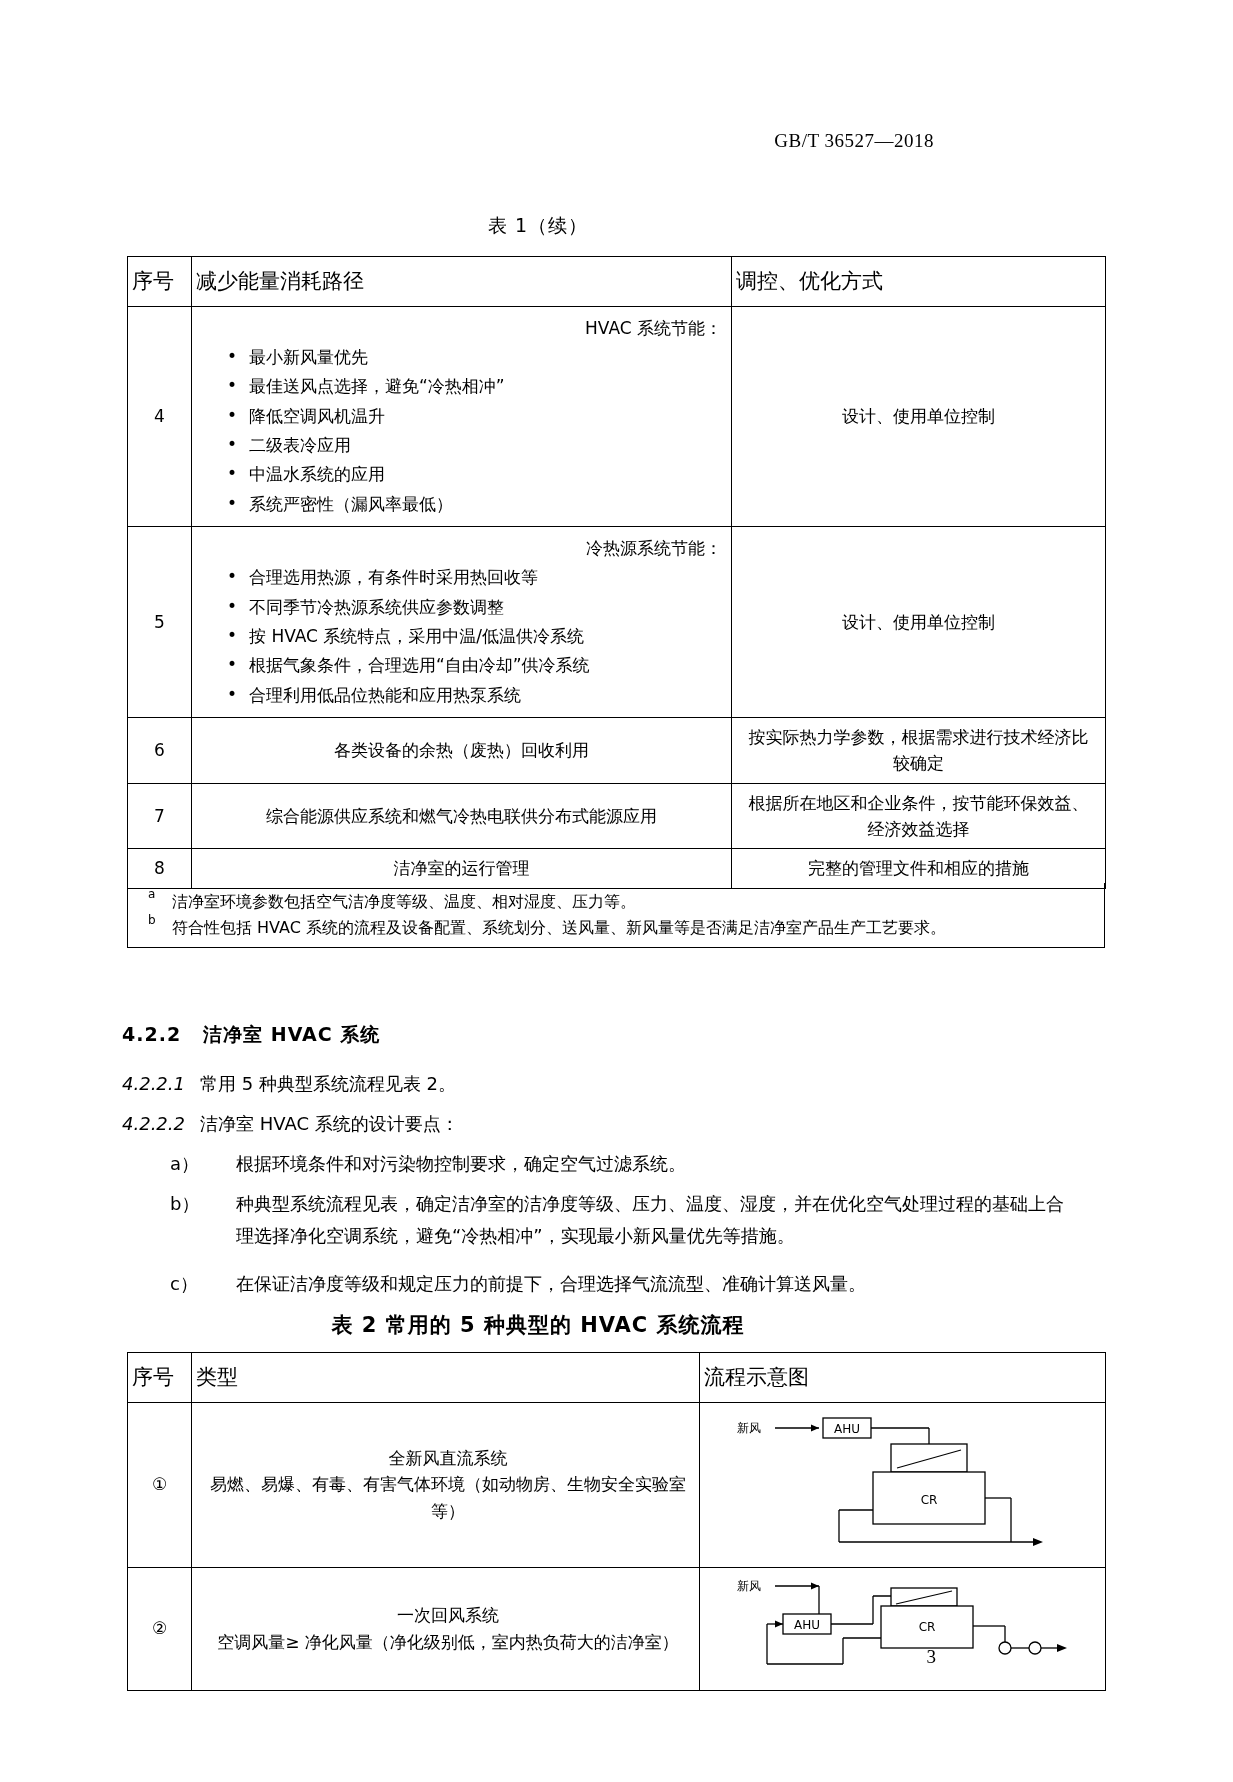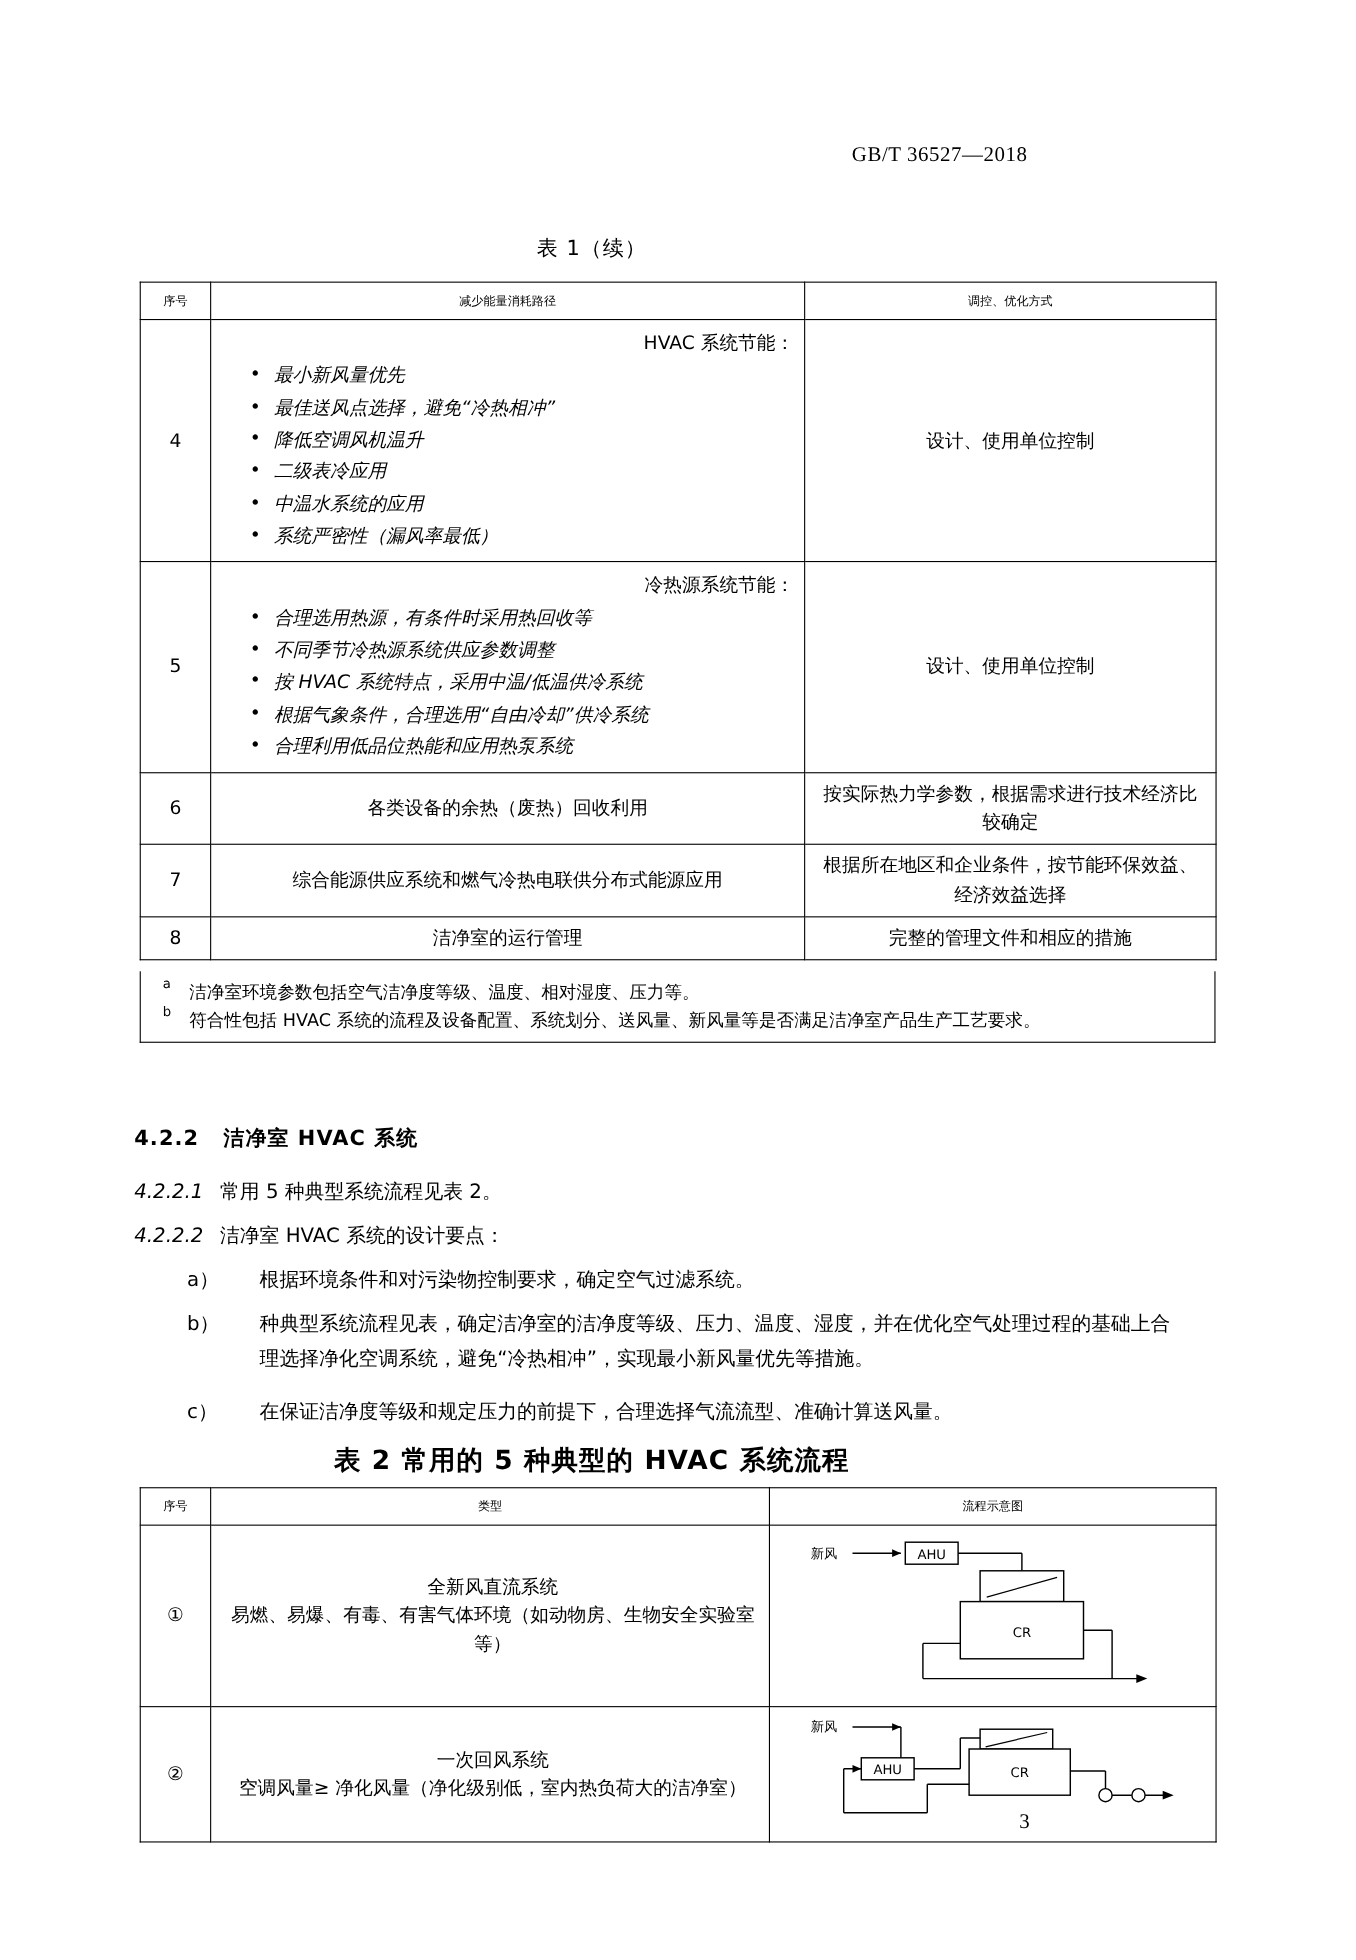--- a/index.html
+++ b/index.html
@@ -55,40 +55,39 @@
   }
   table.doc td.center {
     text-align: center;
     vertical-align: middle;
   }
   table.doc td.midleft {
     vertical-align: middle;
     text-align: center;
   }
   table.doc tr.head td {
-    text-align: center;
+    text-align: left;
     vertical-align: middle;
     padding: 8px 4px;
-    font-size: 11px;
+    font-size: 21px;
   }
   .t1 {
     position: absolute;
     left: 127px;
     top: 256px;
     width: 978px;
   }
   .blk-title {
     margin: 2px 0 2px 2px;
     text-align: right;
   }
   ul.bul {
     list-style: none;
     margin: 0;
     padding: 0 0 0 22px;
-    font-style: italic;
   }
   ul.bul li {
     position: relative;
     padding-left: 26px;
     margin: 3px 0;
   }
   ul.bul li:before {
     content: "\2022";
     position: absolute;
     left: 4px;
@@ -155,21 +154,21 @@
     margin-left: 66px;
   }
   .ia { left: 170px; top: 1148px; width: 900px; }
   .ib { left: 170px; top: 1188px; width: 900px; }
   .ic { left: 170px; top: 1268px; width: 900px; }
   .caption2 {
     position: absolute;
     left: 0; right: 0;
     top: 1311px;
     text-align: center;
-    font-size: 24px;
+    font-size: 21px;
     font-family: "DejaVu Sans", sans-serif;
     font-weight: bold;
     letter-spacing: 1px;
   }
   .t2 {
     position: absolute;
     left: 127px;
     top: 1352px;
     width: 978px;
   }

